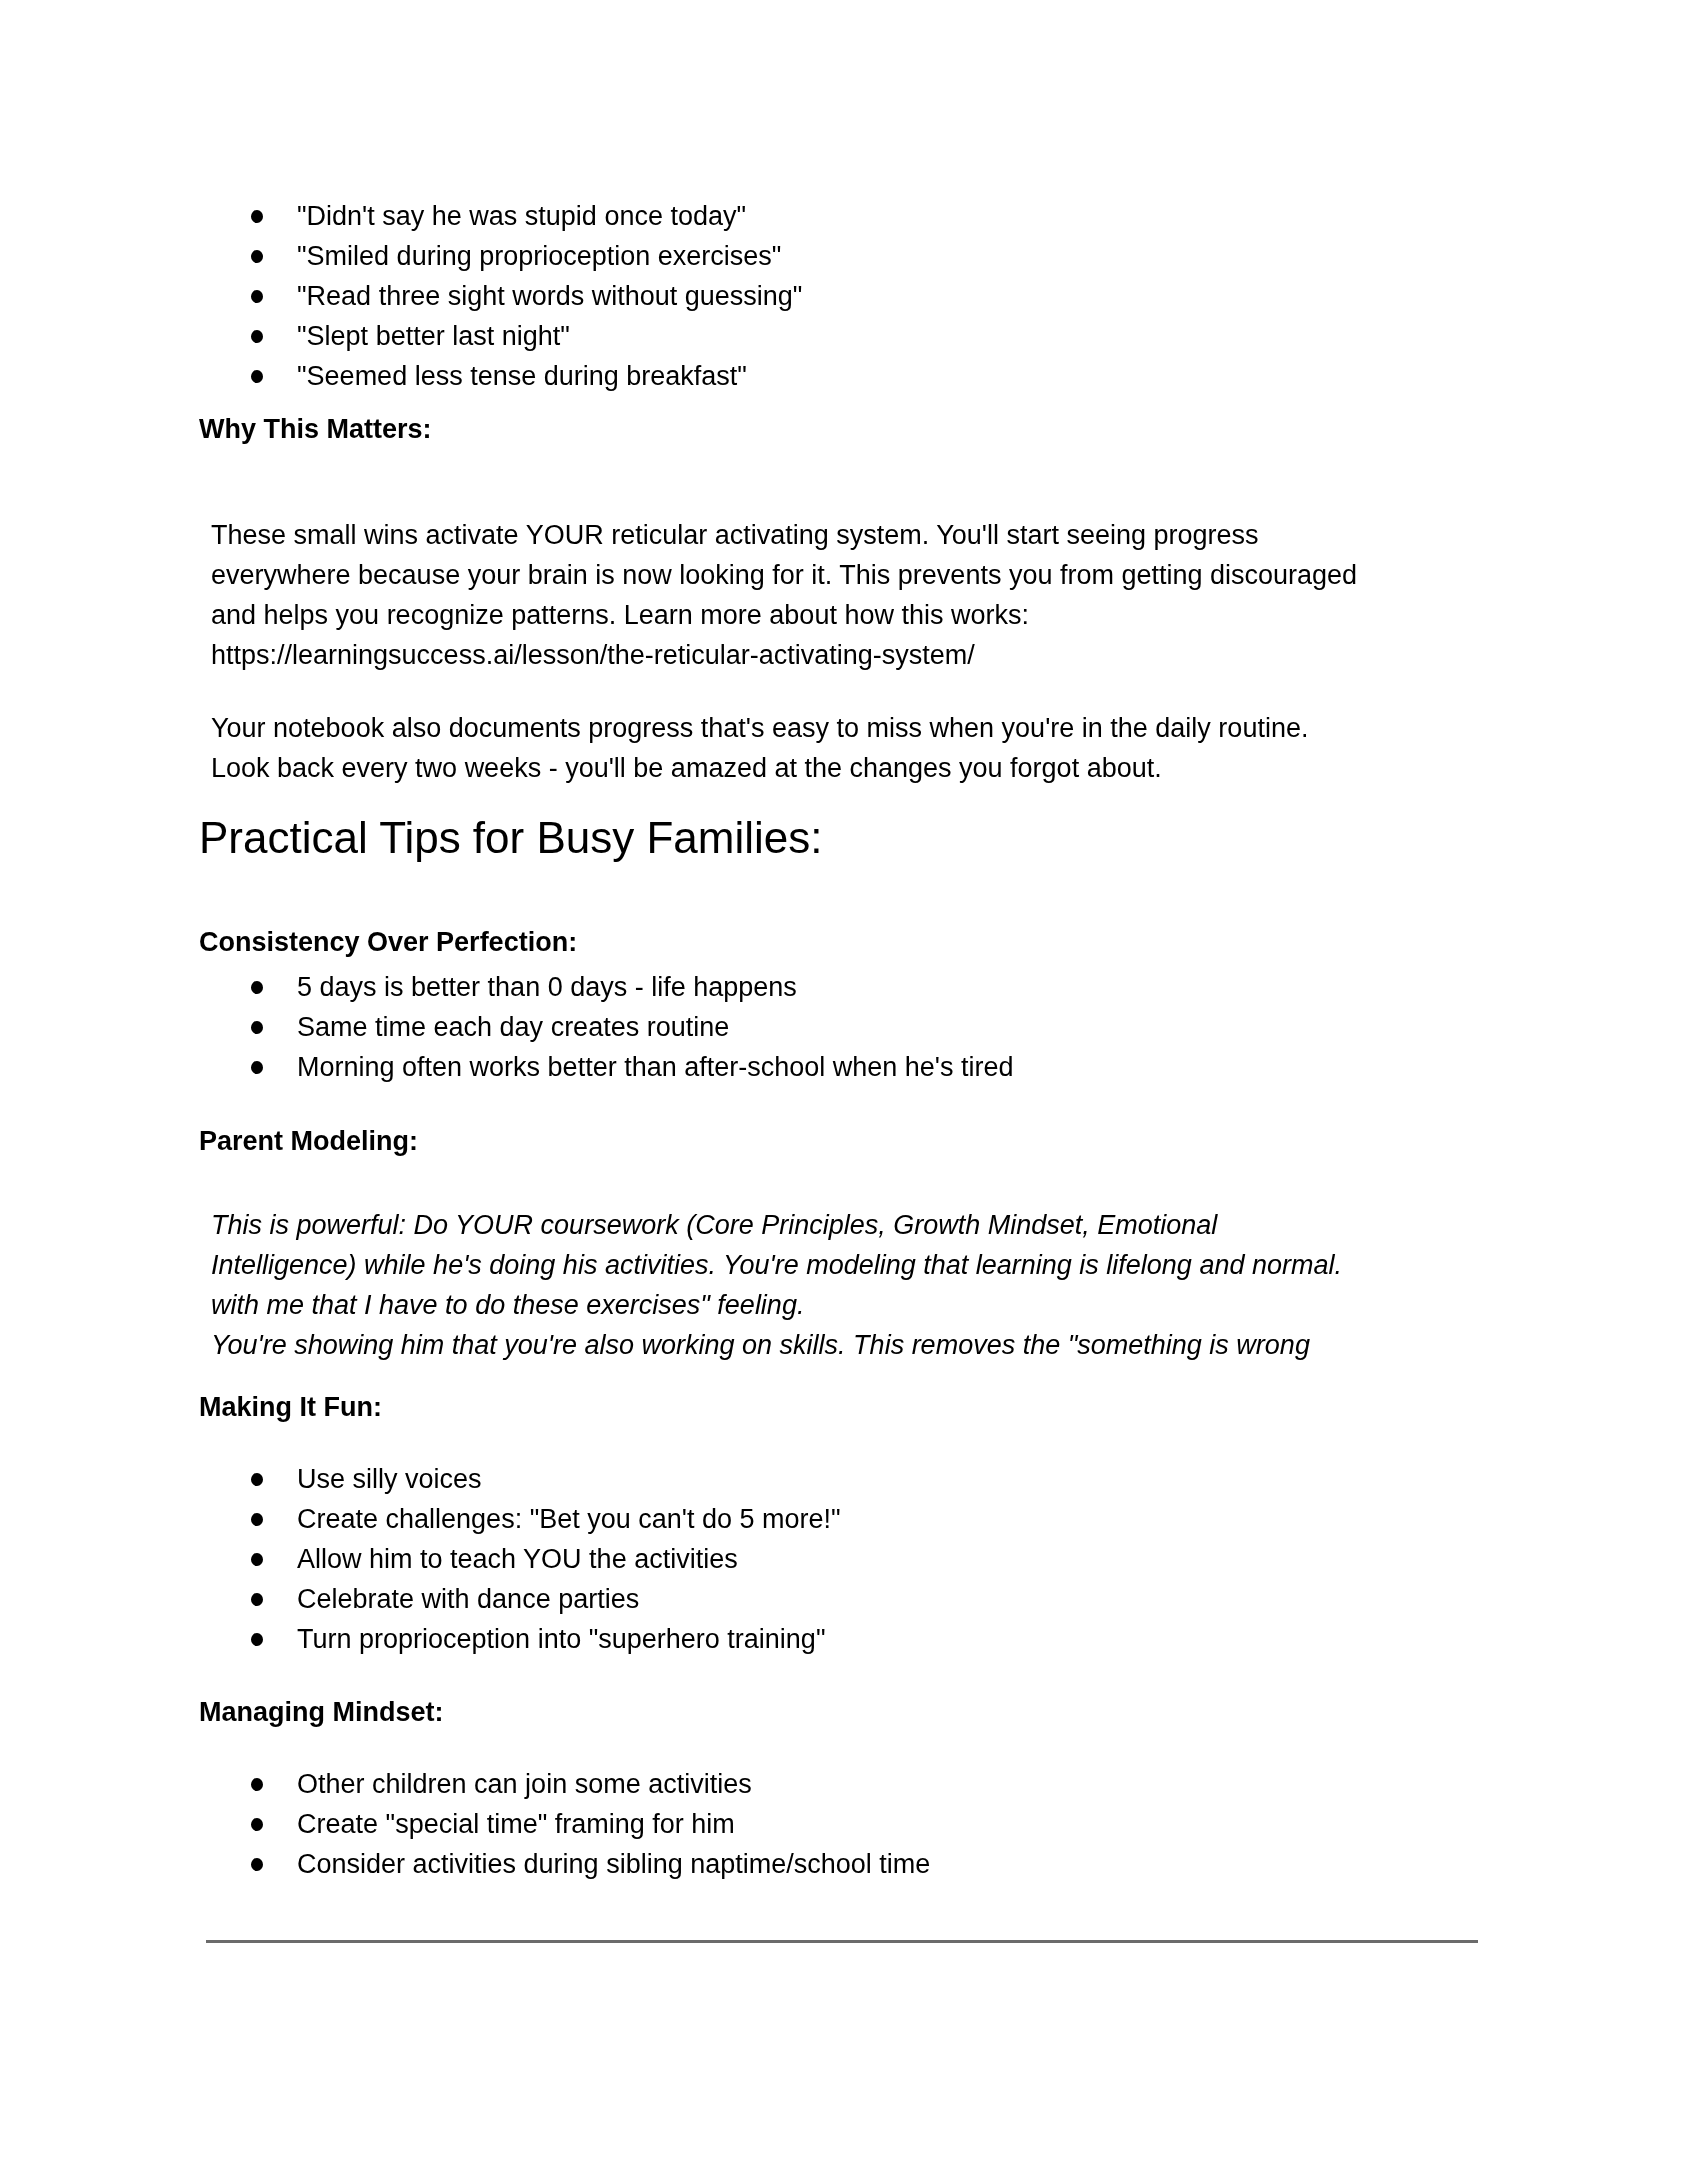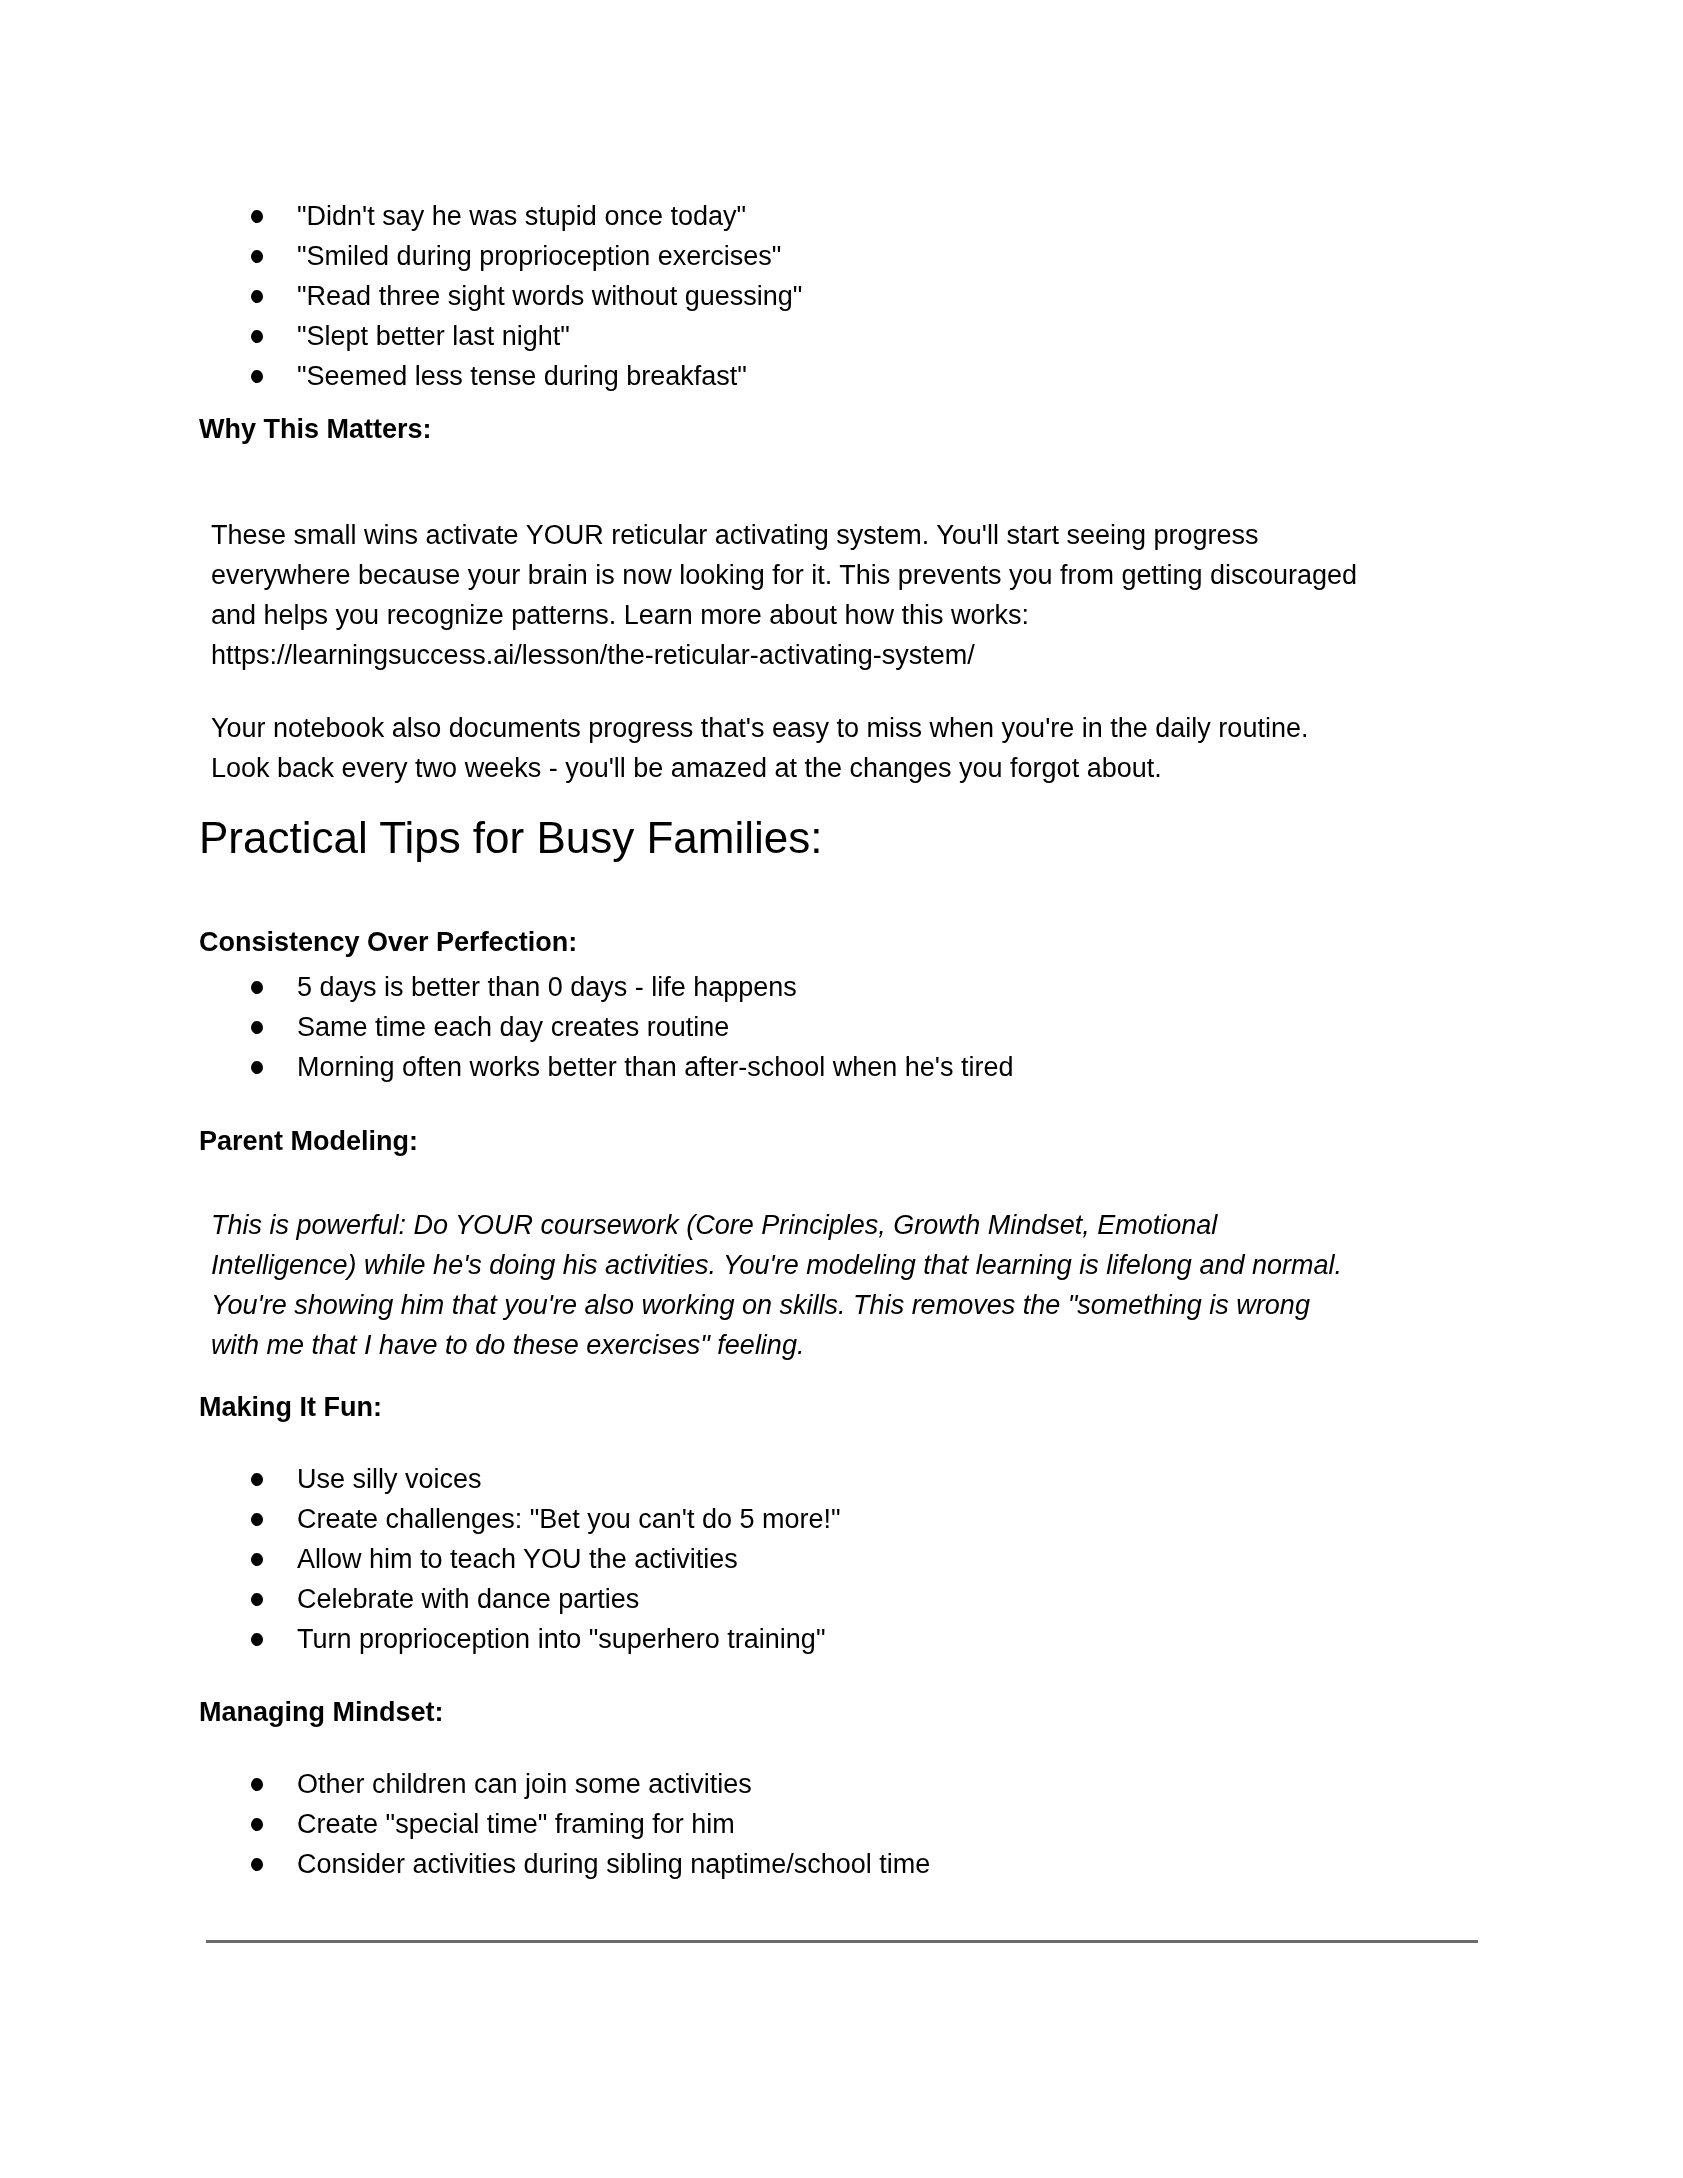--- a/index.html
+++ b/index.html
@@ -145,22 +145,22 @@
     <li>
         <span class="dot"></span>
         <span class="txt">Morning often works better than after-school when he's tired</span>
       </li>
   </ul>
 
   <h3 class="subhead" style="top:1121px;">Parent Modeling:</h3>
   <p class="para" style="top:1193px;font-style:italic;">
     <span>This is powerful: Do YOUR coursework (Core Principles, Growth Mindset, Emotional</span>
     <span>Intelligence) while he's doing his activities. You're modeling that learning is lifelong and normal.</span>
+    <span>with me that I have to do these exercises" feeling.</span>
     <span>You're showing him that you're also working on skills. This removes the "something is wrong</span>
-    <span>with me that I have to do these exercises" feeling.</span>
   </p>
 
   <h3 class="subhead" style="top:1387px;text-align:center;">Making It Fun:</h3>
   <ul class="bullets" style="top:1459px;">
     <li>
         <span class="dot"></span>
         <span class="txt">Use silly voices</span>
       </li>
     <li>
         <span class="dot"></span>

